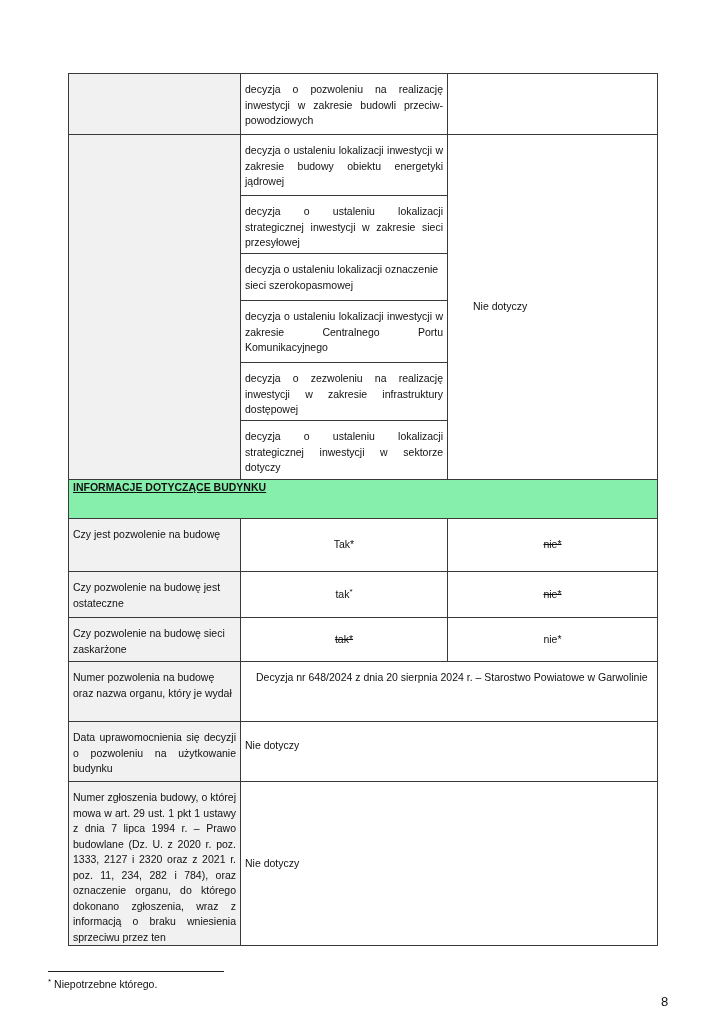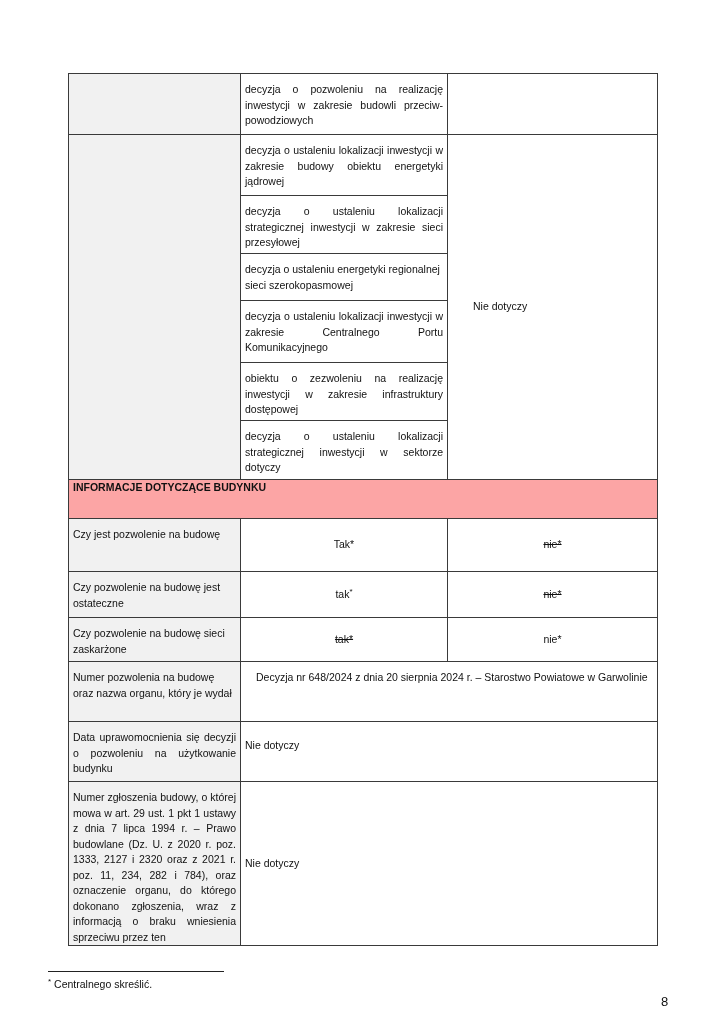--- a/index.html
+++ b/index.html
@@ -3,21 +3,21 @@
 <meta charset="utf-8">
 <style>
   html, body { margin:0; padding:0; background:#ffffff; }
   body { width:723px; height:1024px; position:relative; overflow:hidden;
          font-family:"Liberation Sans", sans-serif; color:#111; }
   .page { position:absolute; left:0; top:0; width:681px; height:1024px; }
   table.doc { position:absolute; left:68px; top:73px; border-collapse:collapse;
               table-layout:fixed; width:589px; font-size:10.5px; line-height:15.5px; }
   table.doc td { border:1px solid #3a3a3a; vertical-align:top; padding:0 4px; }
   td.gray { background:#f1f1f1;margin-left:41px; }
-  td.hdr { background:#fca5a5; font-weight:bold; padding:8px 6px; height:38px; }
+  td.hdr { background:#86efac; font-weight:bold; padding:8px 6px; height:38px;text-decoration:underline; }
   .just { text-align:justify; text-align-last:left; }
   .center { text-align:center; vertical-align:middle !important; }
   .mid { vertical-align:middle !important; }
   .sup { font-size:8px; vertical-align:super; line-height:0; }
   .strike { text-decoration:line-through; }
   .pt { padding-top:8px !important; }
   .footnote-line { position:absolute; left:48px; top:971px; width:176px; height:1px; background:#222; }
   .footnote { position:absolute; left:48px; top:978px; font-size:10.5px; }
   .pagenum { position:absolute; left:661px; top:994px; font-size:13px; }
 </style>
@@ -41,27 +41,27 @@
 
     <tr style="height:61px">
       <td class="gray" rowspan="6"></td>
       <td class="just pt">decyzja o ustaleniu lokalizacji inwestycji w zakresie budowy obiektu energetyki jądrowej</td>
       <td class="mid" rowspan="6" style="padding-left:25px">Nie dotyczy</td>
     </tr>
     <tr style="height:58px">
       <td class="just pt">decyzja o ustaleniu lokalizacji strategicznej inwestycji w zakresie sieci przesyłowej</td>
     </tr>
     <tr style="height:47px">
-      <td class="pt">decyzja o ustaleniu energetyki regionalnej sieci szerokopasmowej</td>
+      <td class="pt">decyzja o ustaleniu lokalizacji oznaczenie sieci szerokopasmowej</td>
     </tr>
     <tr style="height:62px">
       <td class="just pt">decyzja o ustaleniu lokalizacji inwestycji w zakresie Centralnego Portu Komunikacyjnego</td>
     </tr>
     <tr style="height:58px">
-      <td class="just pt">obiektu o zezwoleniu na realizację inwestycji w zakresie infrastruktury dostępowej</td>
+      <td class="just pt">decyzja o zezwoleniu na realizację inwestycji w zakresie infrastruktury dostępowej</td>
     </tr>
     <tr style="height:59px">
       <td class="just pt">decyzja o ustaleniu lokalizacji strategicznej inwestycji w sektorze dotyczy</td>
     </tr>
 
     <tr>
       <td class="hdr" colspan="3">INFORMACJE DOTYCZĄCE BUDYNKU</td>
     </tr>
 
     <tr style="height:53px">
@@ -95,16 +95,16 @@
     <tr style="height:155px">
       <td class="gray just pt" style="padding-top:6px">Numer zgłoszenia budowy, o której mowa w art. 29 ust. 1 pkt 1 ustawy z dnia 7 lipca 1994 r. – Prawo budowlane (Dz. U. z 2020 r. poz. 1333, 2127 i 2320 oraz z 2021 r. poz. 11, 234, 282 i 784), oraz oznaczenie organu, do którego dokonano zgłoszenia, wraz z informacją o braku wniesienia sprzeciwu przez ten</td>
       <td colspan="2" class="mid">Nie dotyczy</td>
     </tr>
   </tbody>
     </table>
 
   <div class="footnote-line"></div>
   <div class="footnote">
     <span class="sup">*</span>
-    <span>Centralnego skreślić.</span>
+    <span>Niepotrzebne którego.</span>
   </div>
   <div class="pagenum">8</div>
 </div>
 
 </body></html>

